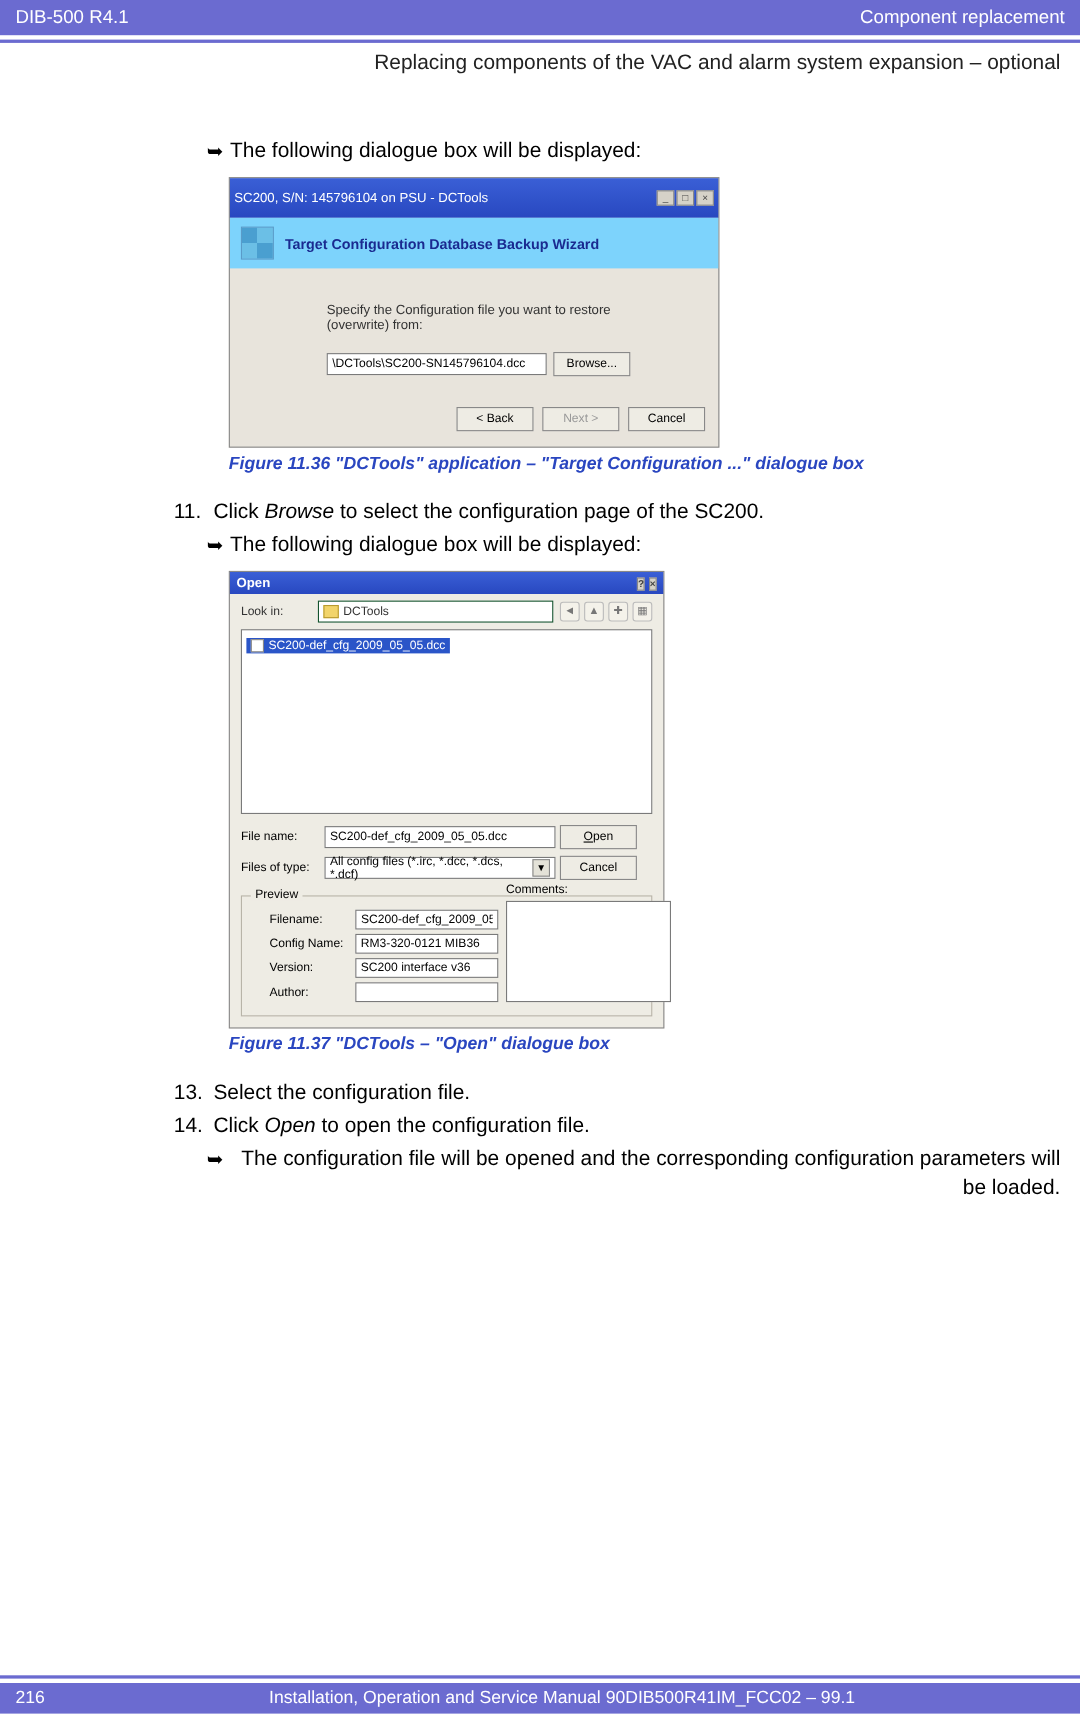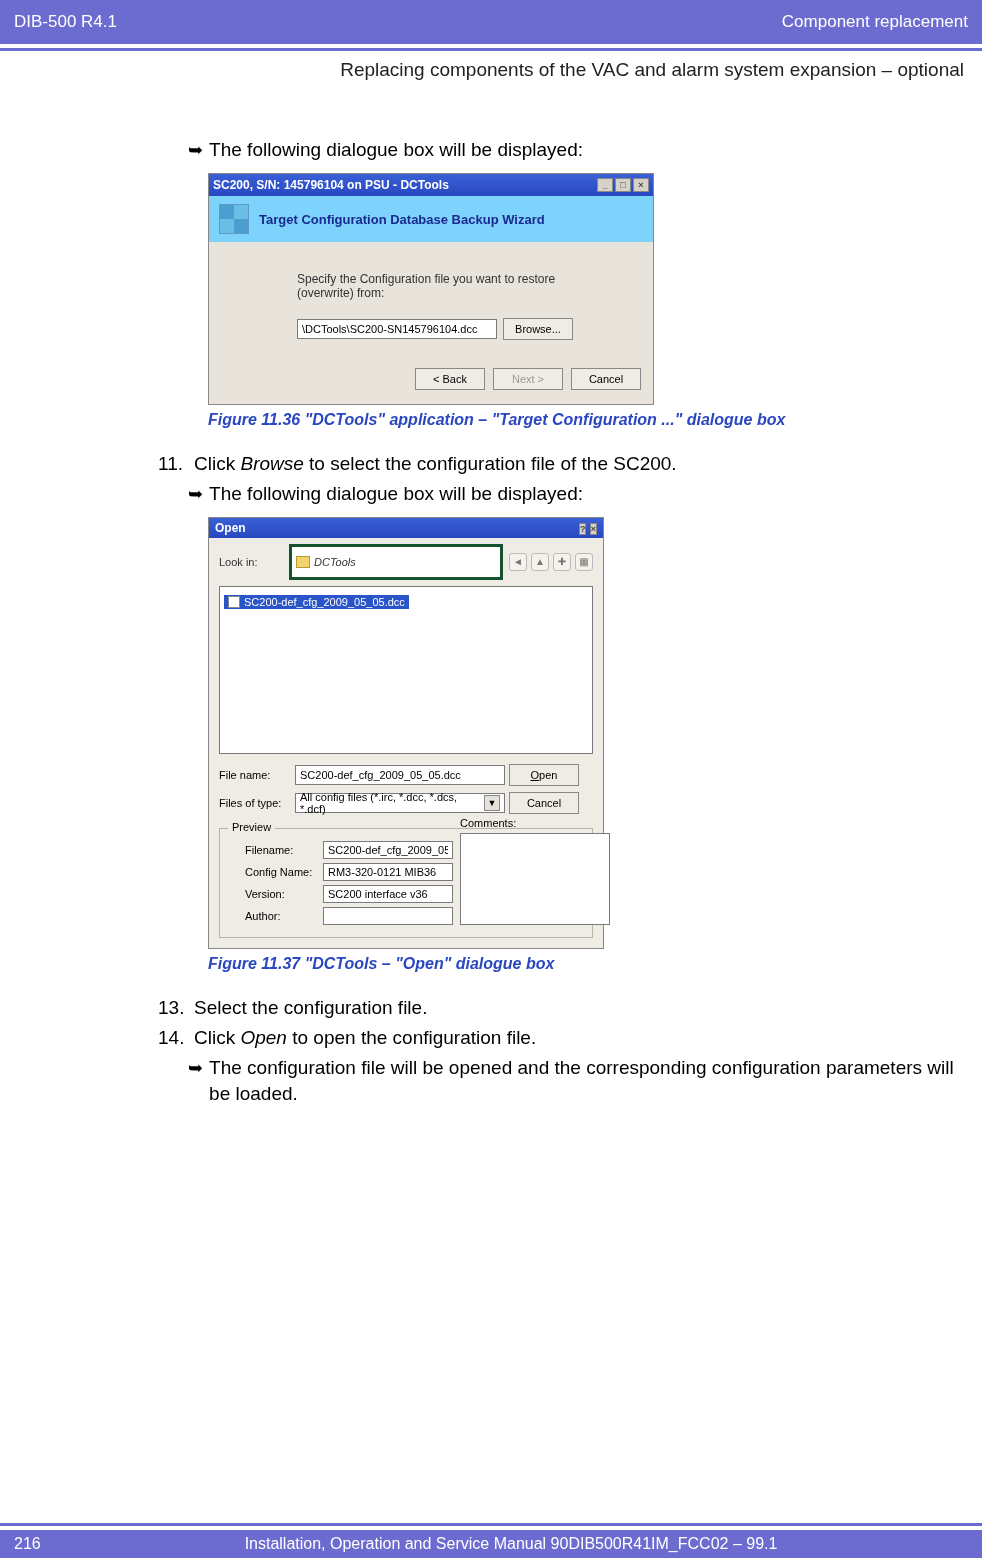--- a/index.html
+++ b/index.html
@@ -8,21 +8,21 @@
     font-size: 19px;
     color: #000;
     background: #fff;
     width: 982px;
     height: 1558px;
     position: relative;
   }
   .header {
     background: #6b6bd0;
     color: #fff;
-    height: 44px;
+    height: 32px;
     display: flex;
     justify-content: space-between;
     align-items: center;
     padding: 0 14px;
     font-size: 17px;
   }
   .header-rule {
     height: 3px;
     background: #6b6bd0;
     margin-top: 4px;
@@ -41,21 +41,21 @@
     display: flex;
     align-items: flex-start;
     margin-left: 30px;
     margin-bottom: 10px;
   }
   .arrow {
     font-size: 18px;
     margin-right: 6px;
     line-height: 26px;
   }
-  .arrow-text { line-height: 26px; }
+  .arrow-text { line-height: 26px; text-align: right; }
   .step-line {
     display: flex;
     align-items: center;
     margin-bottom: 4px;
   }
   .step-num {
     min-width: 36px;
     margin-right: 0;
     line-height: 26px;
   }
@@ -71,25 +71,25 @@
     color: #2a46c0;
     margin: 6px 0 22px 50px;
   }
   
   .dlg1 {
     width: 446px;
     background: #e8e4dc;
     border: 1px solid #888;
   }
   .dlg1-title {
-    height: 22px;
+    height: 36px;
     background: linear-gradient(#3a5fd6,#2848c0);
     color: #fff;
     font-size: 12px;
-    font-weight: bold;
+    font-weight: normal;
     display: flex;
     align-items: center;
     padding: 0 4px;
     justify-content: space-between;
   }
   .dlg1-title .wbtns { display:flex; gap:2px; }
   .wbtn { width:16px; height:14px; background:#d6d2c8; border:1px solid #888; font-size:9px; line-height:12px; text-align:center; color:#444; }
   .dlg1-band {
     background:#7dd3fc;
     padding: 8px 10px;
@@ -131,22 +131,22 @@
   }
   .dlg2-title {
     height: 20px;
     background: linear-gradient(#3a5fd6,#2848c0);
     color:#fff; font-size:12px; font-weight:bold;
     display:flex; align-items:center; justify-content:space-between; padding:0 6px;
   }
   .dlg2-row { display:flex; align-items:center; gap:6px; padding:6px 10px; font-size:11px; color:#333;}
   .dlg2-row label { width:64px; }
   .combo {
-    flex:1; height:36px; border:3px solid #14532d; background:#fff; display:flex; align-items:center;
-    padding:0 4px; font-size:11px; gap:4px;font-style:italic;
+    flex:1; height:20px; border:1px solid #14532d; background:#fff; display:flex; align-items:center;
+    padding:0 4px; font-size:11px; gap:4px;
   }
   .folder-ico { width:14px;height:12px;background:#f2d46a;border:1px solid #b89a30; }
   .tbicons { display:flex; gap:4px; }
   .tbi { width:18px;height:18px; border:1px solid #bbb; background:#f4f2ea; border-radius:3px; font-size:10px; text-align:center; line-height:16px; color:#777;}
   .dlg2-list {
     margin:0 10px; height:168px; background:#fff; border:1px solid #7a7a7a; padding:4px;
   }
   .file-item {
     display:inline-flex; align-items:center; gap:4px; font-size:11px;
     background:#2a55c8; color:#fff; padding:1px 4px;
@@ -227,21 +227,21 @@
         <button class="winbtn disabled">Next &gt;</button>
         <button class="winbtn">Cancel</button>
       </div>
     </div>
   </div>
   <div class="fig-caption">Figure 11.36 "DCTools" application – "Target Configuration ..." dialogue box</div>
 
   <div class="step-line">
     <span class="step-num">11.</span>
     <span class="step-text">
-      <span>Click </span><span class="italic">Browse</span><span> to select the configuration file of the SC200.</span>
+      <span>Click </span><span class="italic">Browse</span><span> to select the configuration page of the SC200.</span>
     </span>
   </div>
   <div class="arrow-line">
     <span class="arrow">➥</span>
     <span class="arrow-text">The following dialogue box will be displayed:</span>
   </div>
 
   <div class="fig-wrap">
     <div class="dlg2">
       <div class="dlg2-title">

